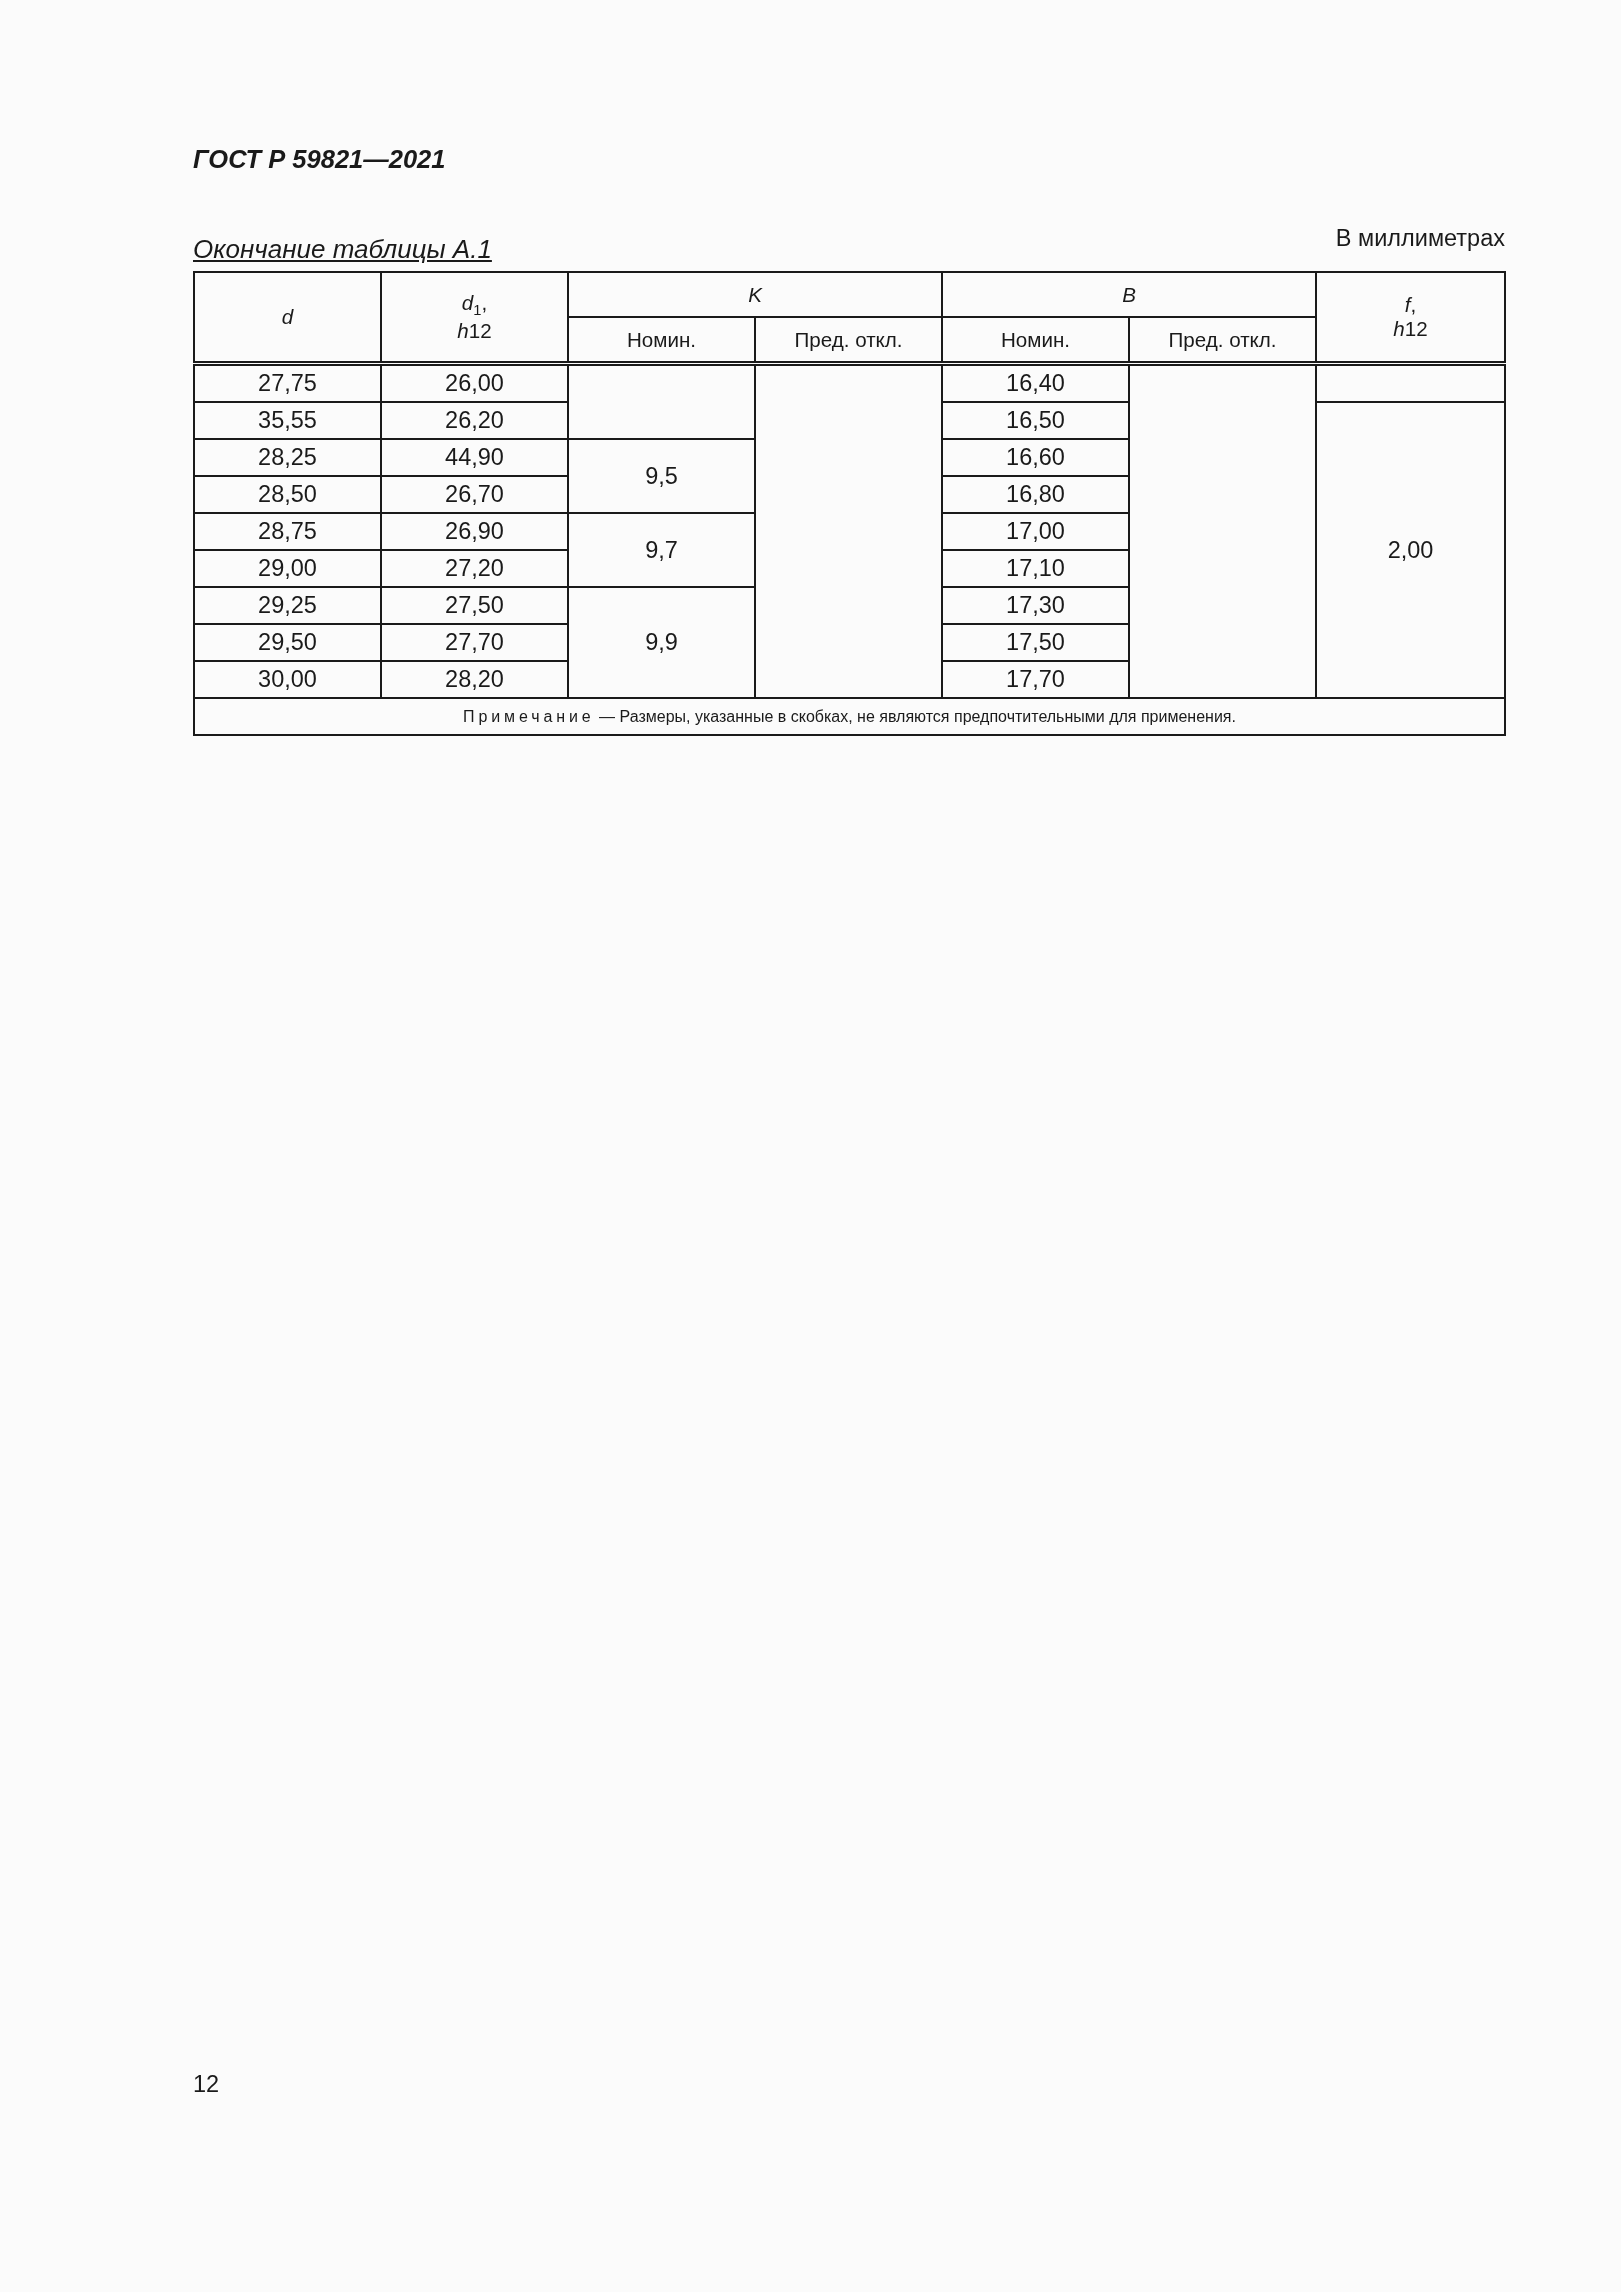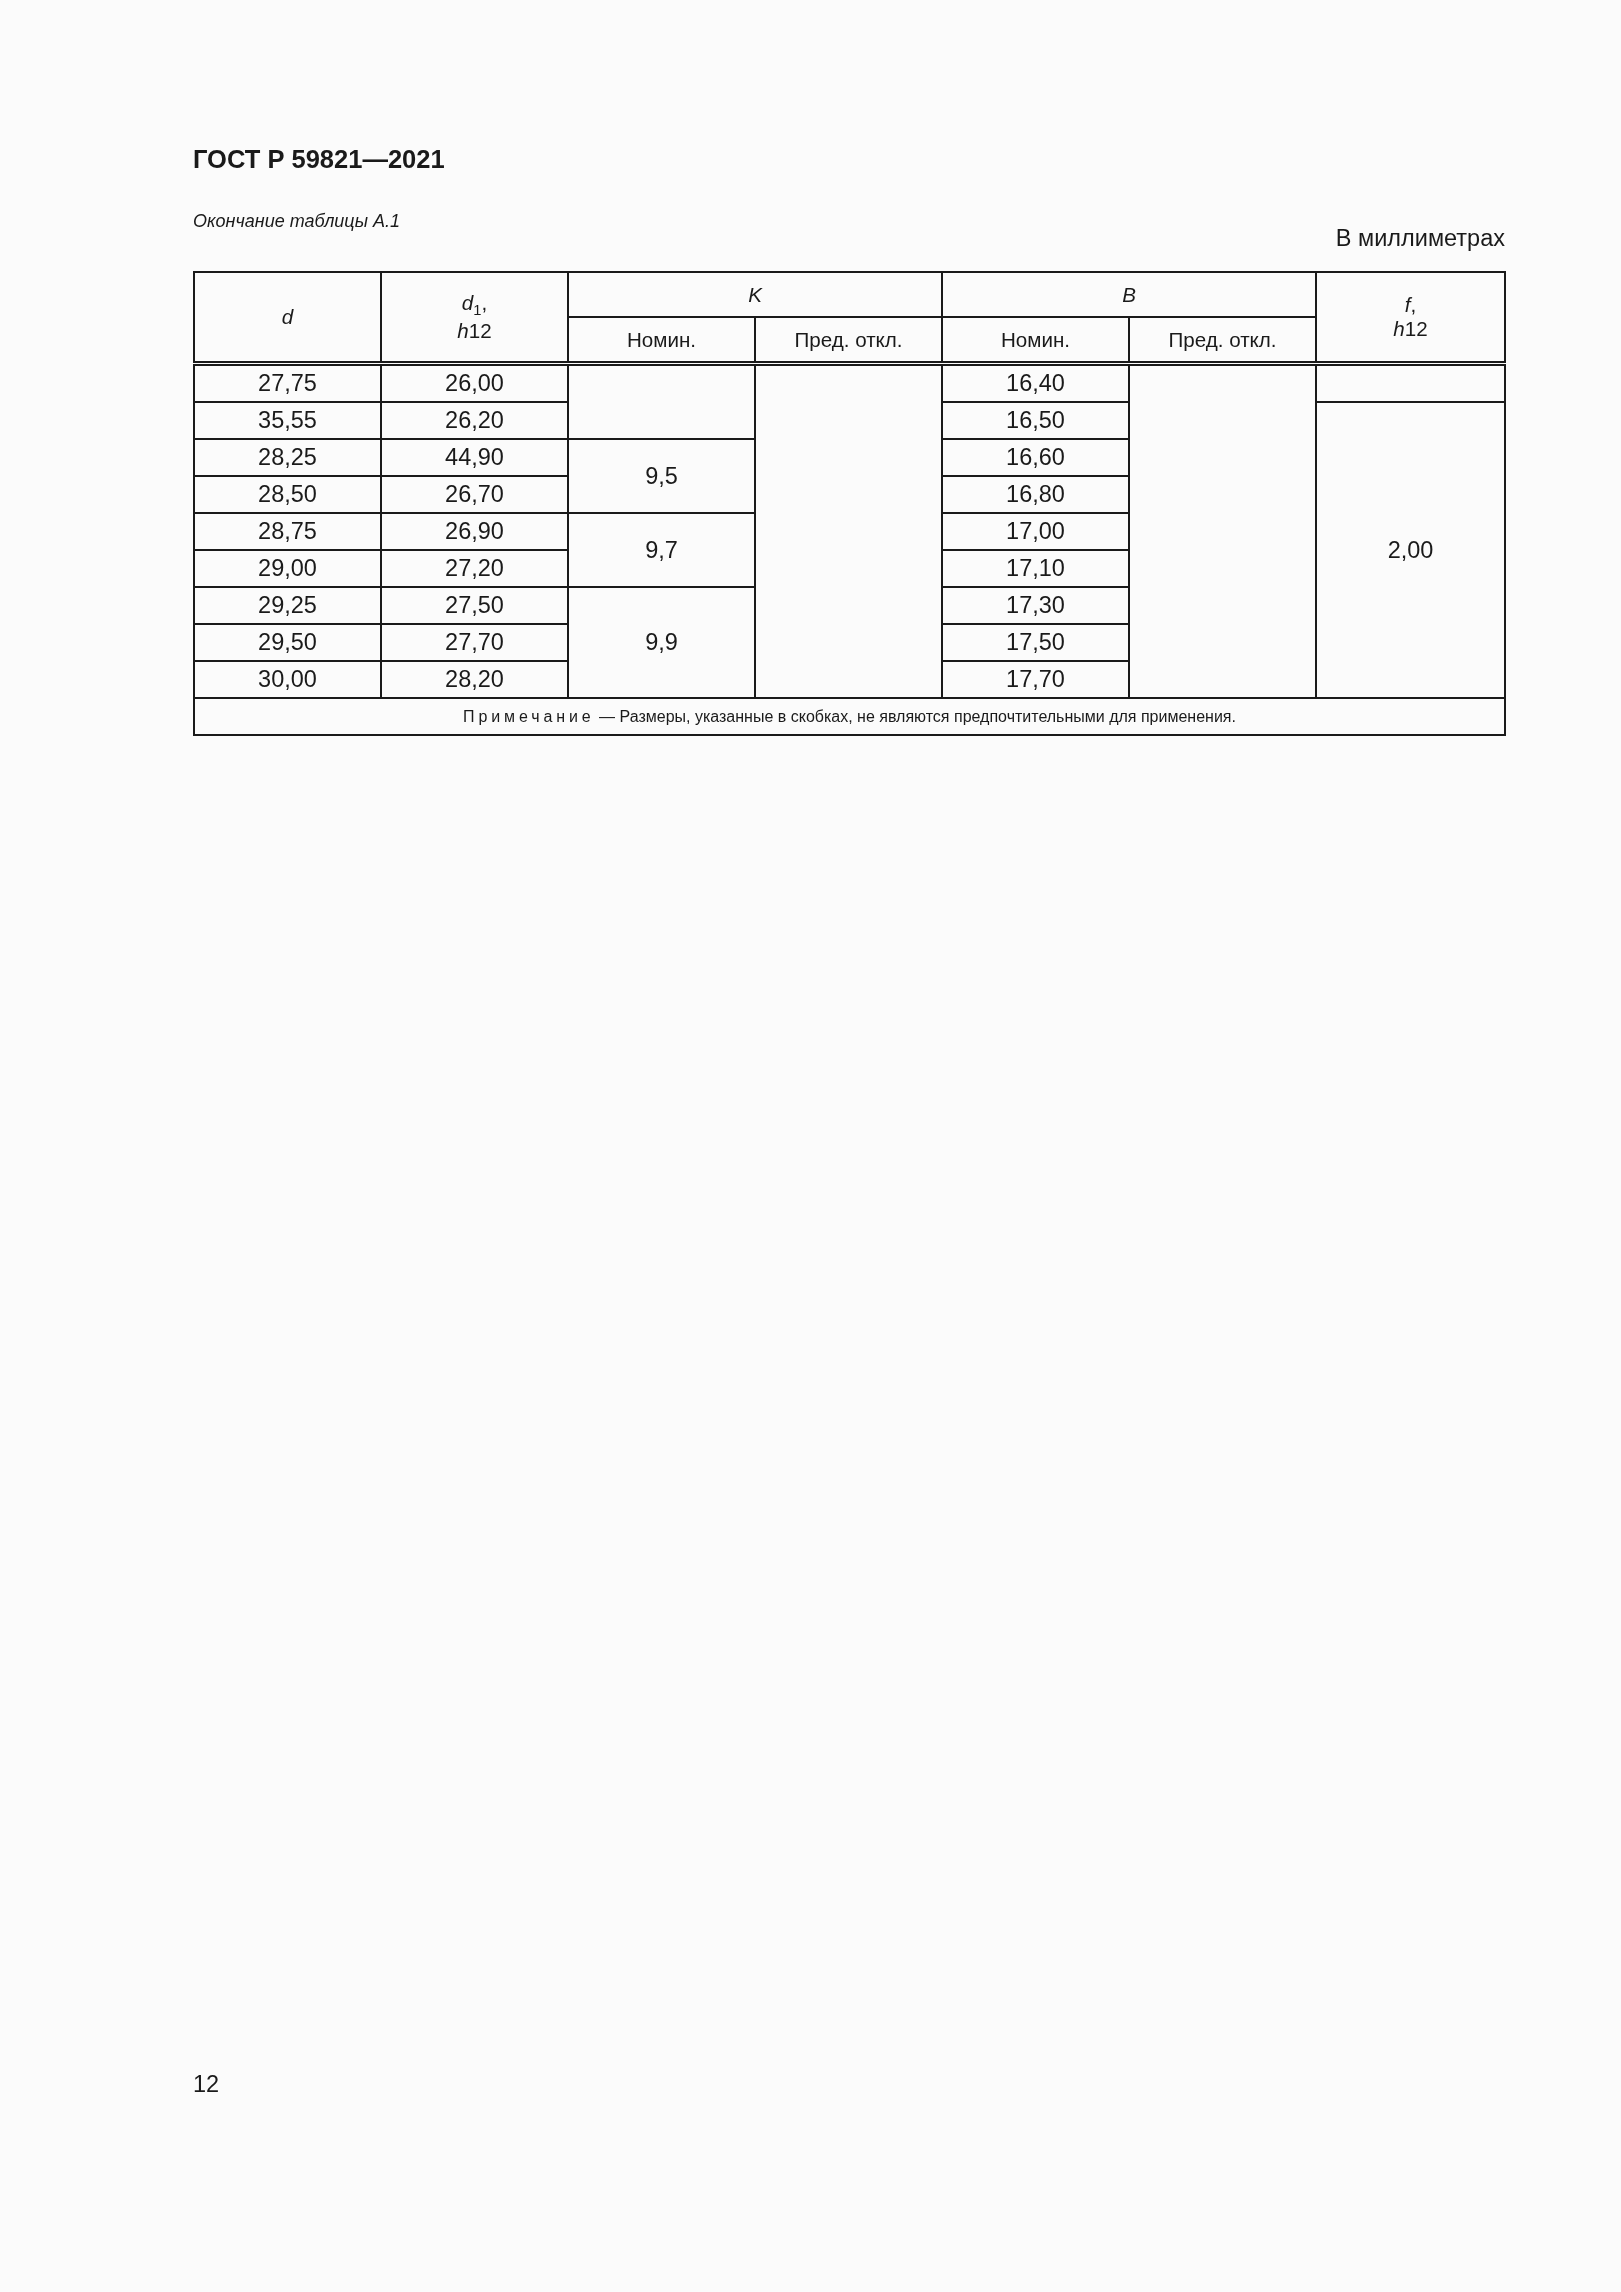--- a/index.html
+++ b/index.html
@@ -1,21 +1,21 @@
 <!DOCTYPE html>
 <html><head>
 <meta charset="utf-8">
 <style>
   html, body { margin: 0; padding: 0; }
   body {
     width: 1621px; height: 2293px; background: #fbfbfb; position: relative;
     font-family: "Liberation Sans", sans-serif; color: #1a1a1a;
   }
-  .doc-title { position: absolute; left: 193px; top: 145px; font-size: 25.5px; font-weight: bold; }
-  .caption { position: absolute; left: 193px; top: 211px; font-size: 18px; font-style: italic; }
+  .doc-title { position: absolute; left: 193px; top: 145px; font-size: 25.5px; font-weight: bold; font-style: italic; }
+  .caption { position: absolute; left: 193px; top: 234px; font-size: 26px; font-style: italic; text-decoration: underline; }
   .units { position: absolute; right: 116px; top: 225px; font-size: 23.5px; }
   .page-number { position: absolute; left: 193px; top: 2071px; font-size: 23.5px; }
 
   table.spec {
     position: absolute; left: 193px; top: 271px; width: 1312px;
     border-collapse: collapse; table-layout: fixed;
     font-size: 23.5px;
   }
   table.spec td, table.spec th {
     border: 2.9px solid #1a1a1a; text-align: center; vertical-align: middle;

